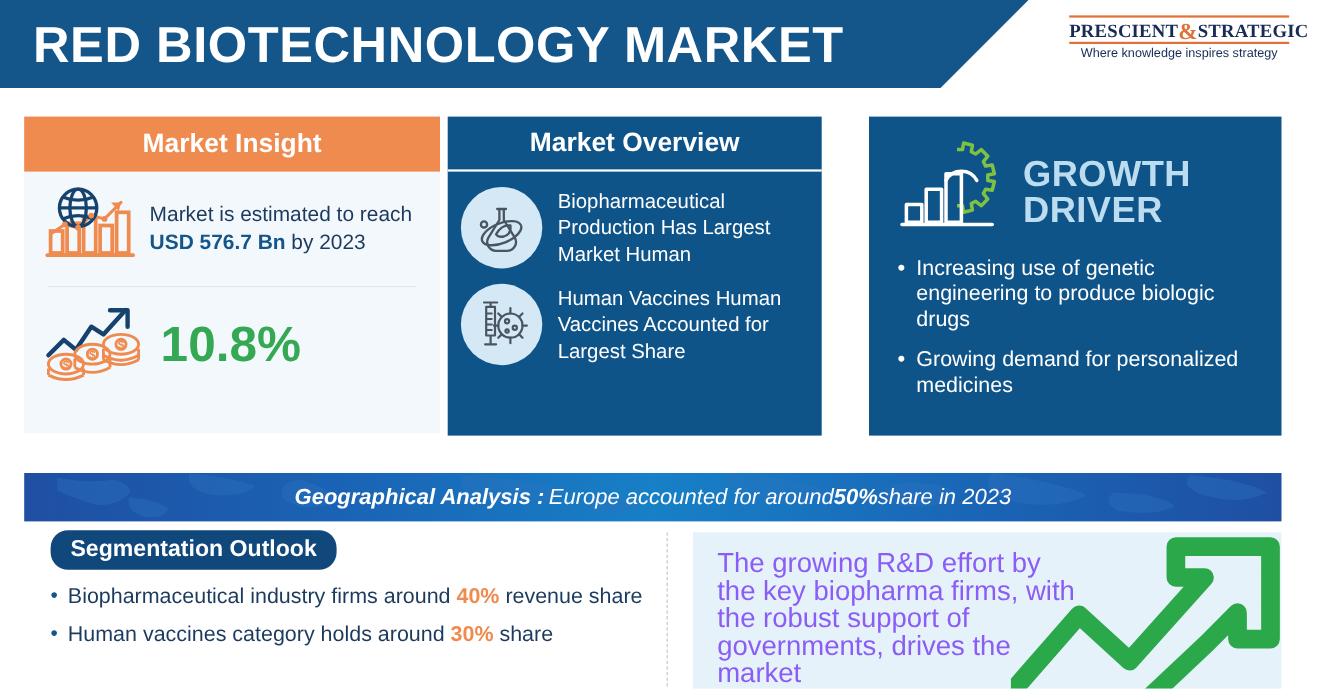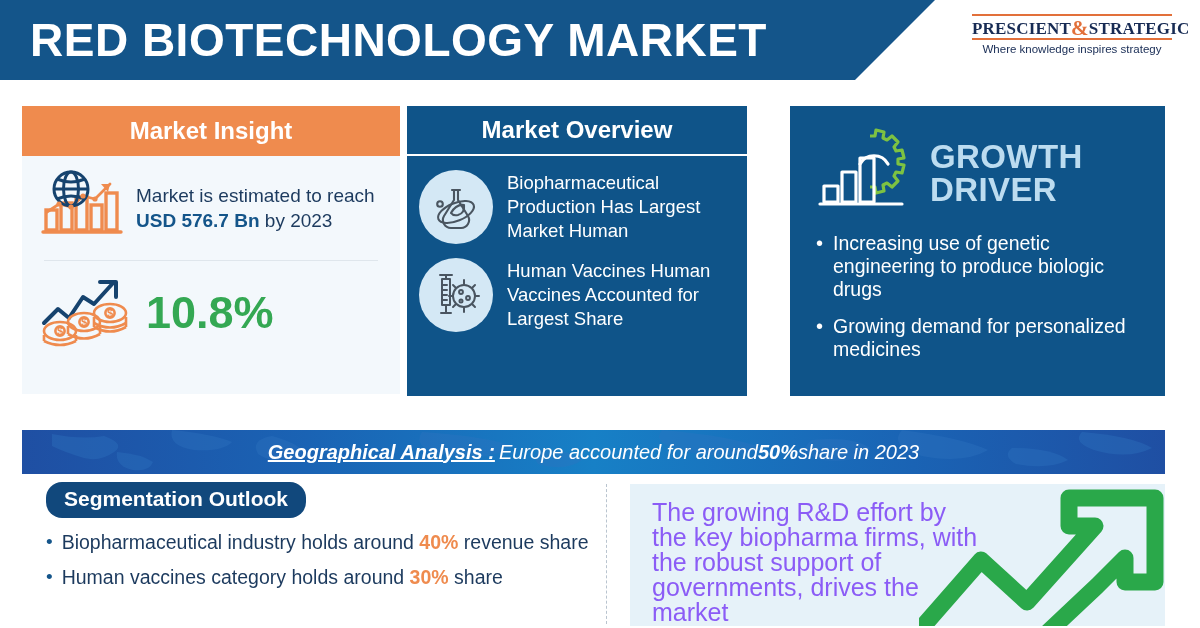--- a/index.html
+++ b/index.html
@@ -99,21 +99,21 @@
   .geo{
     position:absolute;left:22px;top:430px;width:1143px;height:44px;
     background:linear-gradient(90deg,#1f4fa3 0%,#1a63b4 25%,#1780c6 50%,#1a63b4 78%,#1f4fa3 100%);
     overflow:hidden;
   }
   .geo-map{position:absolute;inset:0;opacity:.38;}
   .geo-text{
     position:relative;height:44px;display:flex;align-items:center;justify-content:center;
     font-size:20px;font-style:italic;color:#ffffff;white-space:nowrap;
   }
-  .geo-text .strong{font-weight:bold;margin-right:4px;text-decoration:underline;}
+  .geo-text .strong{font-weight:bold;margin-right:4px;}
 
   
   .row2{position:absolute;left:0;top:482px;width:1012px;height:146px;}
   .seg{position:absolute;left:22px;top:0;width:580px;}
   .seg-pill{
     display:inline-block;background:#11487c;color:#fff;
     font-size:21px;font-weight:bold;border-radius:16px;
     padding:5px 18px 7px 18px;margin-left:24px;
   }
   .seg-list{margin-top:12px;padding-left:24px;}
@@ -329,21 +329,21 @@
     </div>
   </div>
 
   <div class="row2">
 
     <div class="seg">
       <div class="seg-pill">Segmentation Outlook</div>
       <div class="seg-list">
         <div class="seg-li">
           <span class="seg-bullet">•</span>
-          <span class="seg-text"><span>Biopharmaceutical industry holds around </span><span class="hl">40%</span><span> revenue share</span></span>
+          <span class="seg-text"><span>Biopharmaceutical industry firms around </span><span class="hl">40%</span><span> revenue share</span></span>
         </div>
         <div class="seg-li">
           <span class="seg-bullet">•</span>
           <span class="seg-text"><span>Human vaccines category holds around </span><span class="hl">30%</span><span> share</span></span>
         </div>
       </div>
     </div>
 
     <div class="divider-dash"></div>
 

